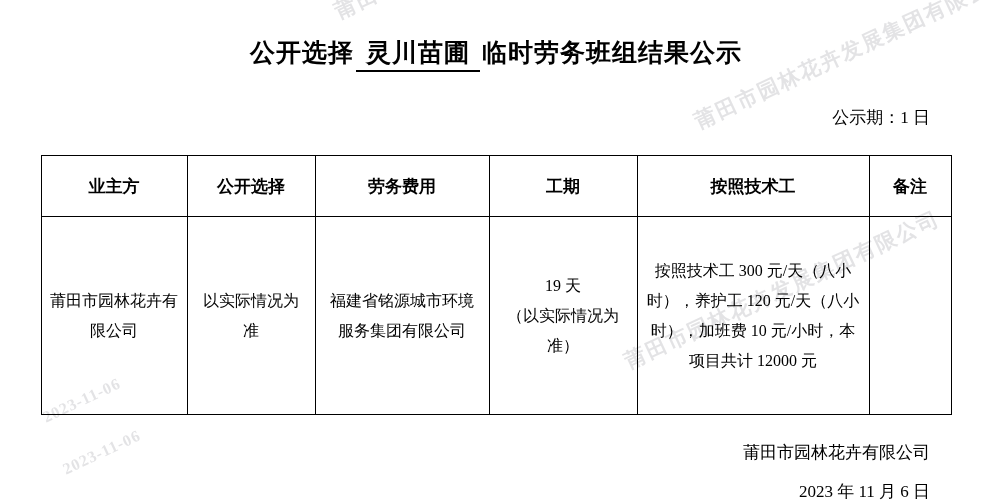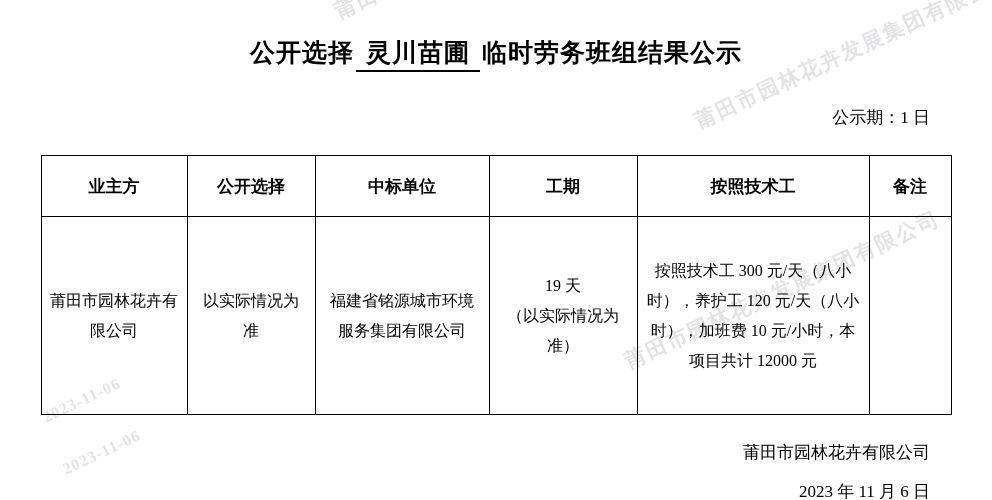--- a/index.html
+++ b/index.html
@@ -149,21 +149,21 @@
         <col class="col2">
         <col class="col3">
         <col class="col4">
         <col class="col5">
         <col class="col6">
     </colgroup>
     <thead>
       <tr>
         <th>业主方</th>
         <th>公开选择</th>
-        <th>中标单位</th>
+        <th>劳务费用</th>
         <th>工期</th>
         <th>按照技术工</th>
         <th>备注</th>
       </tr>
     </thead>
     <tbody>
       <tr>
         <td>莆田市园林花卉有限公司</td>
         <td>以实际情况为准</td>
         <td>福建省铭源城市环境服务集团有限公司</td>

